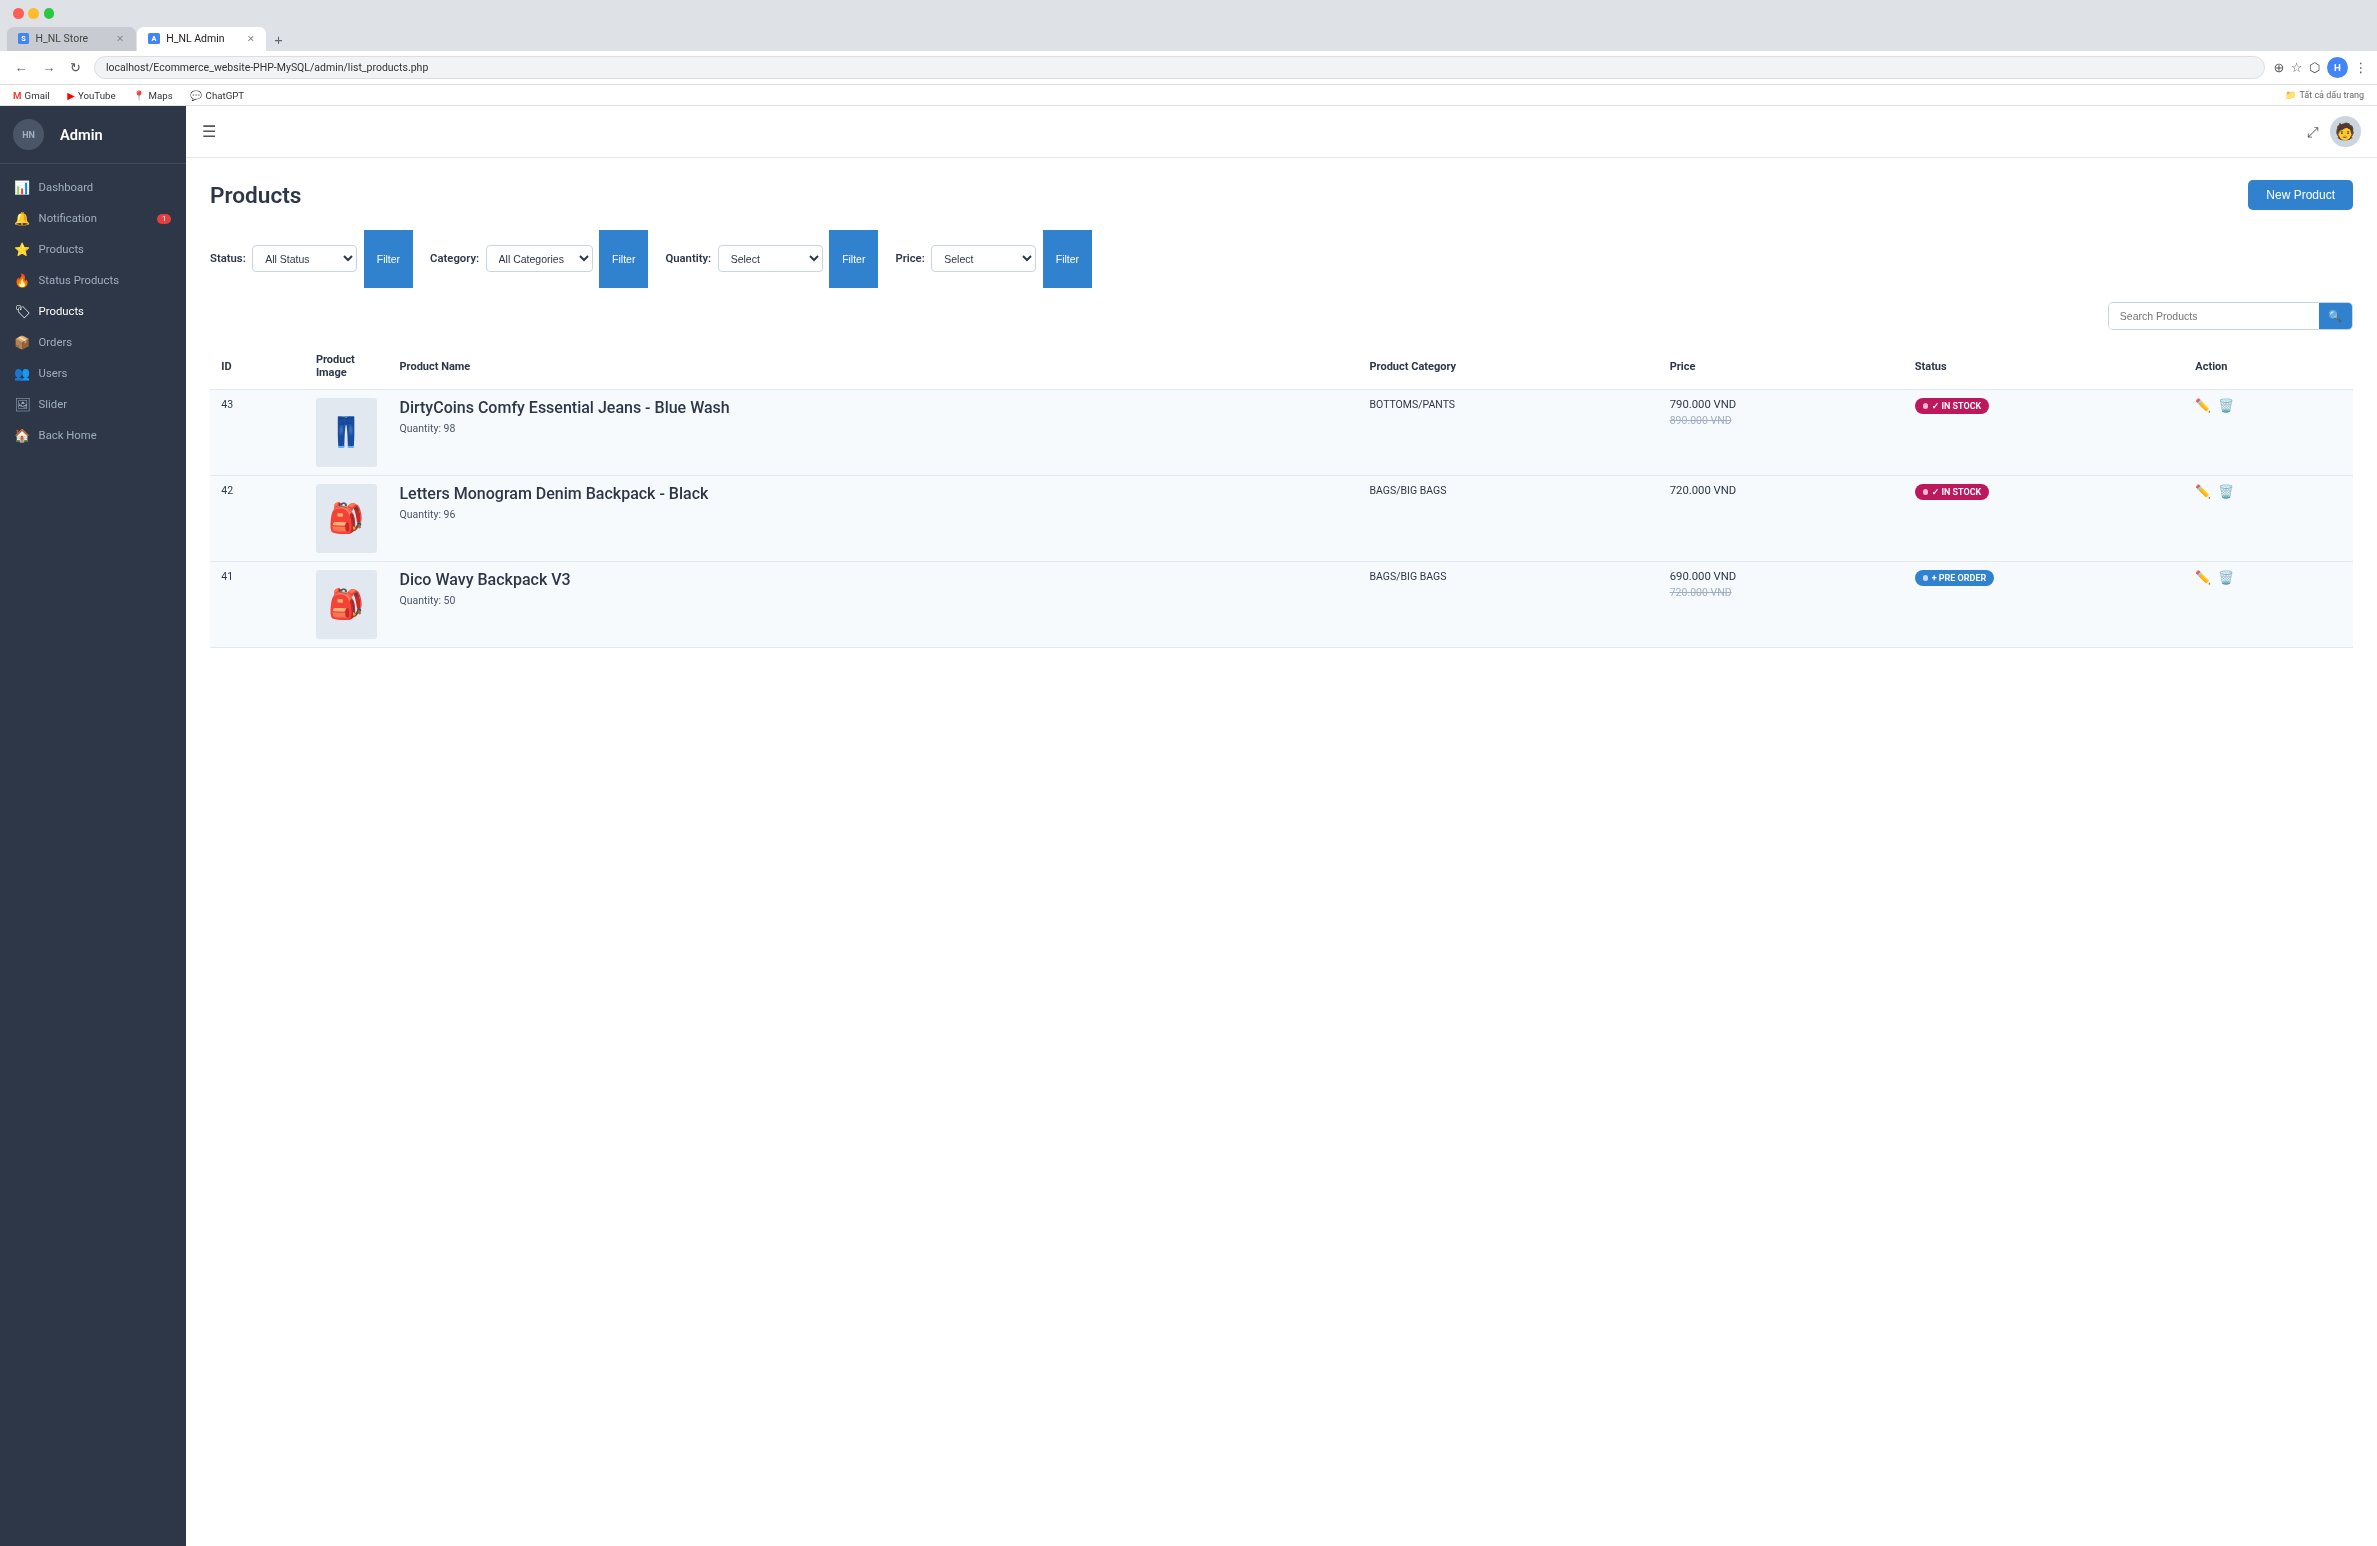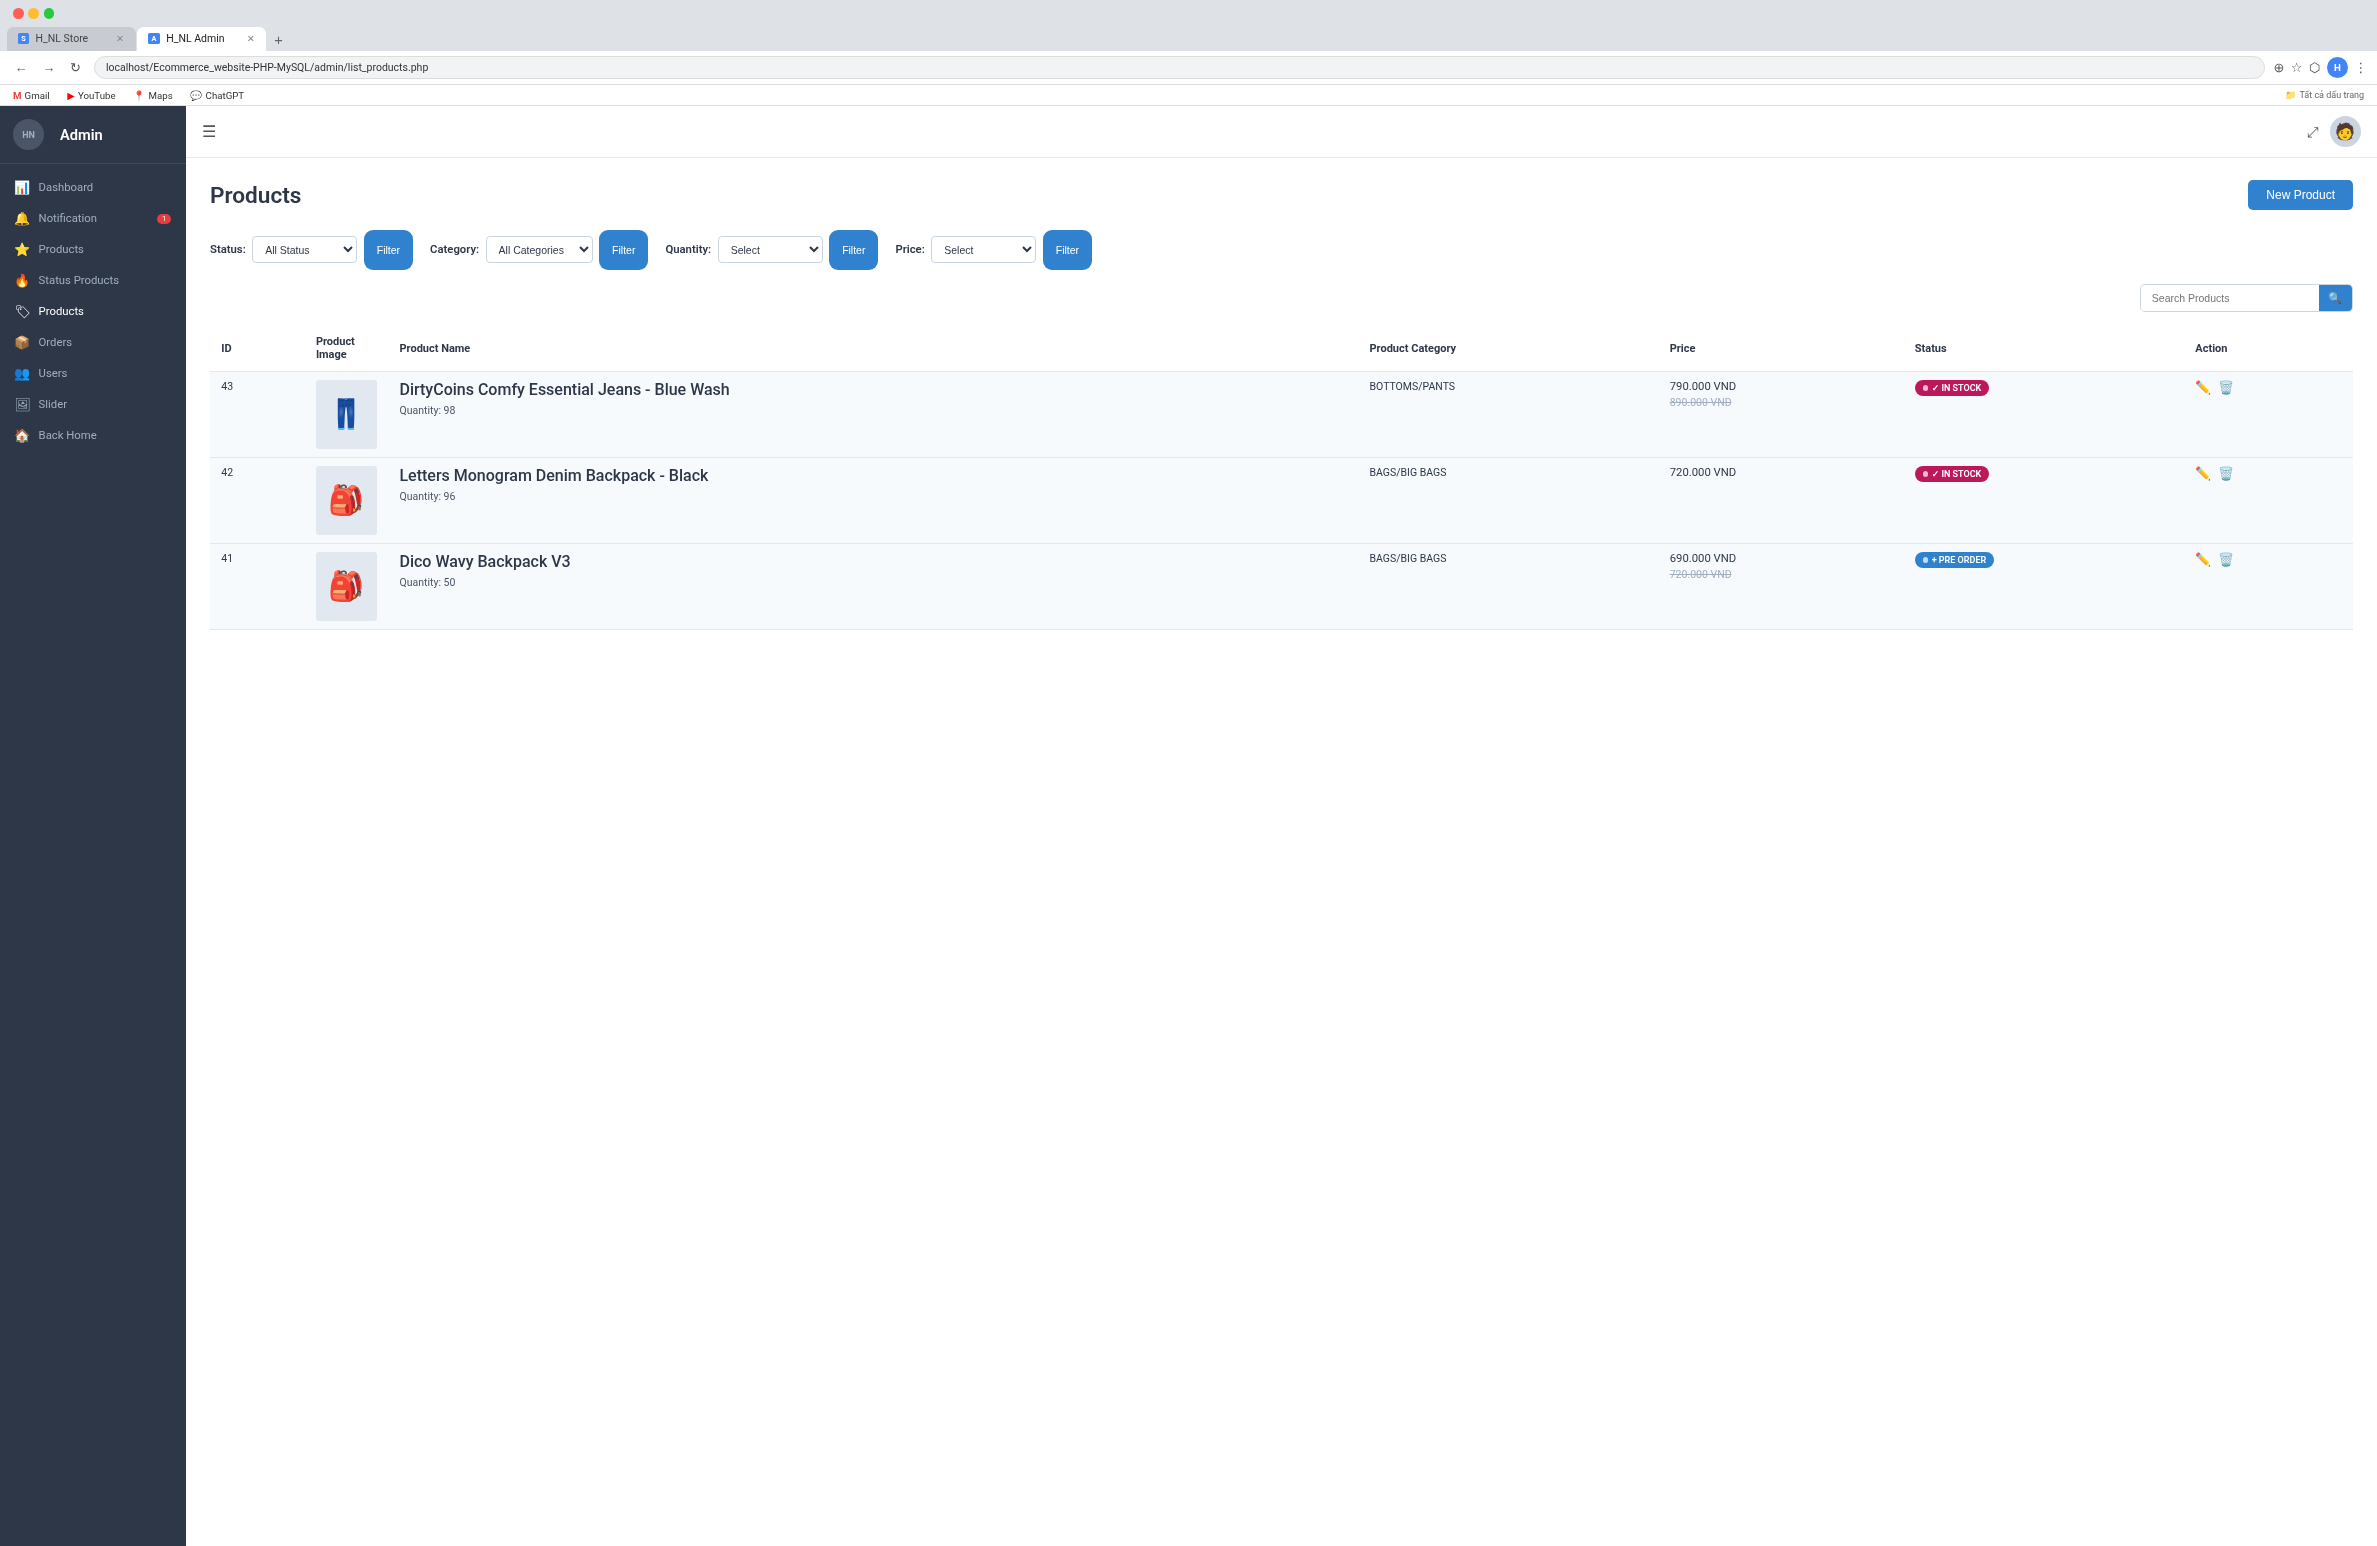--- a/index.html
+++ b/index.html
@@ -60,26 +60,26 @@
     .content-area { flex: 1; overflow-y: auto; padding: 22.6px 24px; }
     .page-header { display: flex; align-items: center; justify-content: space-between; margin-bottom: 19.4px; }
     .page-title { font-size: 22.6px; font-weight: 600; color: #2d3748; }
     .btn-new-product { background: #3182ce; color: white; border: none; padding: 8px 18px; border-radius: 4.9px; font-size: 12px; font-weight: 500; cursor: pointer; }
 
     
     .filters-row { display: flex; align-items: center; gap: 17px; margin-bottom: 14.6px; flex-wrap: wrap; }
     .filter-group { display: flex; align-items: center; gap: 6.5px; }
     .filter-label { font-weight: 600; color: #2d3748; font-size: 11.3px; }
     .filter-select { border: 0.8px solid #cbd5e0; border-radius: 4px; padding: 5.7px 8px; font-size: 10.5px; color: #2d3748; background: #fff; cursor: pointer; min-width: 105px; }
-    .btn-filter { background: #3182ce; color: white; border: none; padding: 14px 13px; border-radius: 9px; font-size: 10.5px; cursor: pointer; }
+    .btn-filter { background: #3182ce; color: white; border: none; padding: 23px 13px; border-radius: 0; font-size: 10.5px; cursor: pointer; }
 
     
     .search-row { display: flex; justify-content: flex-end; margin-bottom: 13px; }
     .search-box { display: flex; align-items: center; border: 0.8px solid #cbd5e0; border-radius: 4.9px; overflow: hidden; background: #fff; }
-    .search-input { border: none; padding: 6.5px 11.3px; font-size: 10.5px; width: 178px; outline: none; color: #555; }
+    .search-input { border: none; padding: 6.5px 11.3px; font-size: 10.5px; width: 210px; outline: none; color: #555; }
     .search-btn { background: #3182ce; border: none; padding: 6.5px 9.7px; cursor: pointer; color: white; font-size: 11.3px; }
 
     
     .products-table { width: 100%; border-collapse: collapse; }
     .products-table th { text-align: left; padding: 9.7px 11.3px; font-size: 11px; font-weight: 700; color: #2d3748; border-bottom: 1.6px solid #e2e8f0; background: #fff; }
     .products-table td { padding: 8px 11.3px; border-bottom: 0.8px solid #e2e8f0; vertical-align: top; font-size: 10.5px; color: #2d3748; }
     .products-table tr:nth-child(even) { background: #f7fafc; }
     .product-image-cell { width: 65px; }
     .product-img { width: 61px; height: 69px; object-fit: cover; border-radius: 3.2px; background: #e2e8f0; display: flex; align-items: center; justify-content: center; font-size: 22.6px; }
     .product-name { font-weight: 500; font-size: 16px; margin-bottom: 3.2px; }

